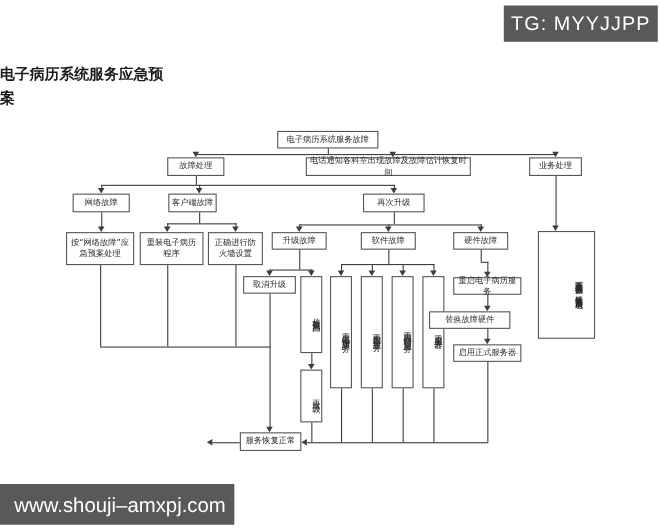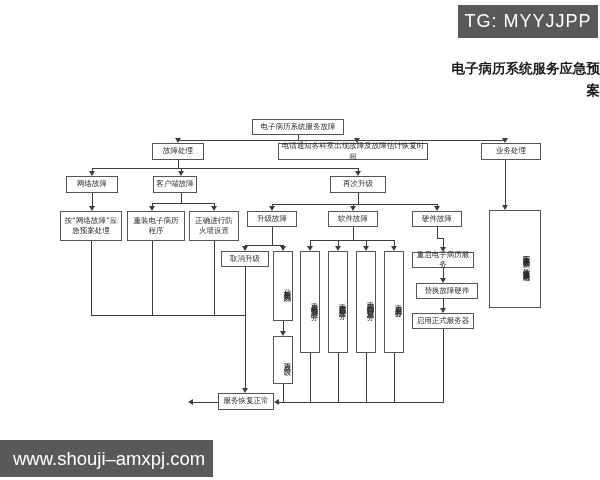--- a/index.html
+++ b/index.html
@@ -1,18 +1,18 @@
 <!DOCTYPE html>
 <html><head>
 <meta charset="utf-8">
 <style>
   html,body{margin:0;padding:0;background:#ffffff;}
   .canvas{position:relative;width:600px;height:480px;background:#ffffff;overflow:hidden;
           font-family:"DejaVu Sans","Liberation Sans",sans-serif;color:#222;}
-  .title{position:absolute;top:57px;left:0;width:600px;text-align:right;
+  .title{position:absolute;top:57px;left:0;width:600px;text-align:left;
          font-weight:bold;font-size:13.5px;line-height:1.65;color:#1b1b1b;}
   .title span{display:block;}
   .badge{position:absolute;left:458px;top:5px;width:140px;height:33px;background:#595959;
          color:#fff;font-size:18px;display:flex;align-items:center;justify-content:center;
          font-family:"Liberation Sans",sans-serif;letter-spacing:1px;}
   .watermark{position:absolute;left:0;top:440px;width:213px;height:37px;background:#595959;
          color:#fff;font-size:18.5px;display:flex;align-items:center;padding-left:13px;
          box-sizing:border-box;font-family:"Liberation Sans",sans-serif;}
   .node{position:absolute;box-sizing:border-box;border:1px solid #555;background:#fff;
         font-size:7.5px;line-height:1.4;color:#2b2b2b;display:flex;align-items:center;
@@ -45,21 +45,21 @@
 
   <div class="node" style="left:252px;top:119px;width:92px;height:16px">
       <span>电子病历系统服务故障</span>
     </div>
   <div class="node" style="left:152px;top:143px;width:52px;height:17px">
       <span>故障处理</span>
     </div>
   <div class="node" style="left:278px;top:143px;width:150px;height:17px">
       <span>电话通知各科室出现故障及故障估计恢复时间</span>
     </div>
-  <div class="node" style="left:481px;top:143px;width:60px;height:17px">
+  <div class="node" style="left:481px;top:143px;width:48px;height:17px">
       <span>业务处理</span>
     </div>
   <div class="node" style="left:66px;top:176px;width:52px;height:17px">
       <span>网络故障</span>
     </div>
   <div class="node" style="left:153px;top:176px;width:44px;height:17px">
       <span>客户端故障</span>
     </div>
   <div class="node" style="left:330px;top:176px;width:56px;height:17px">
       <span>再次升级</span>
@@ -87,21 +87,21 @@
     </div>
   <div class="node vn" style="left:273px;top:251px;width:20px;height:70px"><span>分析失败原因</span></div>
   <div class="node vn" style="left:273px;top:336px;width:20px;height:48px"><span>再次升级</span></div>
   <div class="node vn" style="left:300px;top:251px;width:20px;height:102px"><span>重启电子病历服务</span></div>
   <div class="node vn" style="left:328px;top:251px;width:20px;height:102px"><span>重启数据库服务</span></div>
   <div class="node vn" style="left:356px;top:251px;width:20px;height:102px"><span>重启因特网信息服务</span></div>
   <div class="node vn" style="left:384px;top:251px;width:20px;height:102px"><span>重启服务器</span></div>
   <div class="node" style="left:412px;top:252px;width:62px;height:16px">
       <span>重启电子病历服务</span>
     </div>
-  <div class="node" style="left:416px;top:283px;width:62px;height:16px">
+  <div class="node" style="left:390px;top:283px;width:74px;height:16px">
       <span>替换故障硬件</span>
     </div>
   <div class="node" style="left:412px;top:313px;width:62px;height:16px">
       <span>启用正式服务器</span>
     </div>
   <div class="node vn2" style="left:489px;top:210px;width:52px;height:98px"><span>手写医疗文书及临床数据，待系统恢复正常后录入电脑</span></div>
   <div class="node" style="left:218px;top:393px;width:56px;height:17px">
       <span>服务恢复正常</span>
     </div>
 

